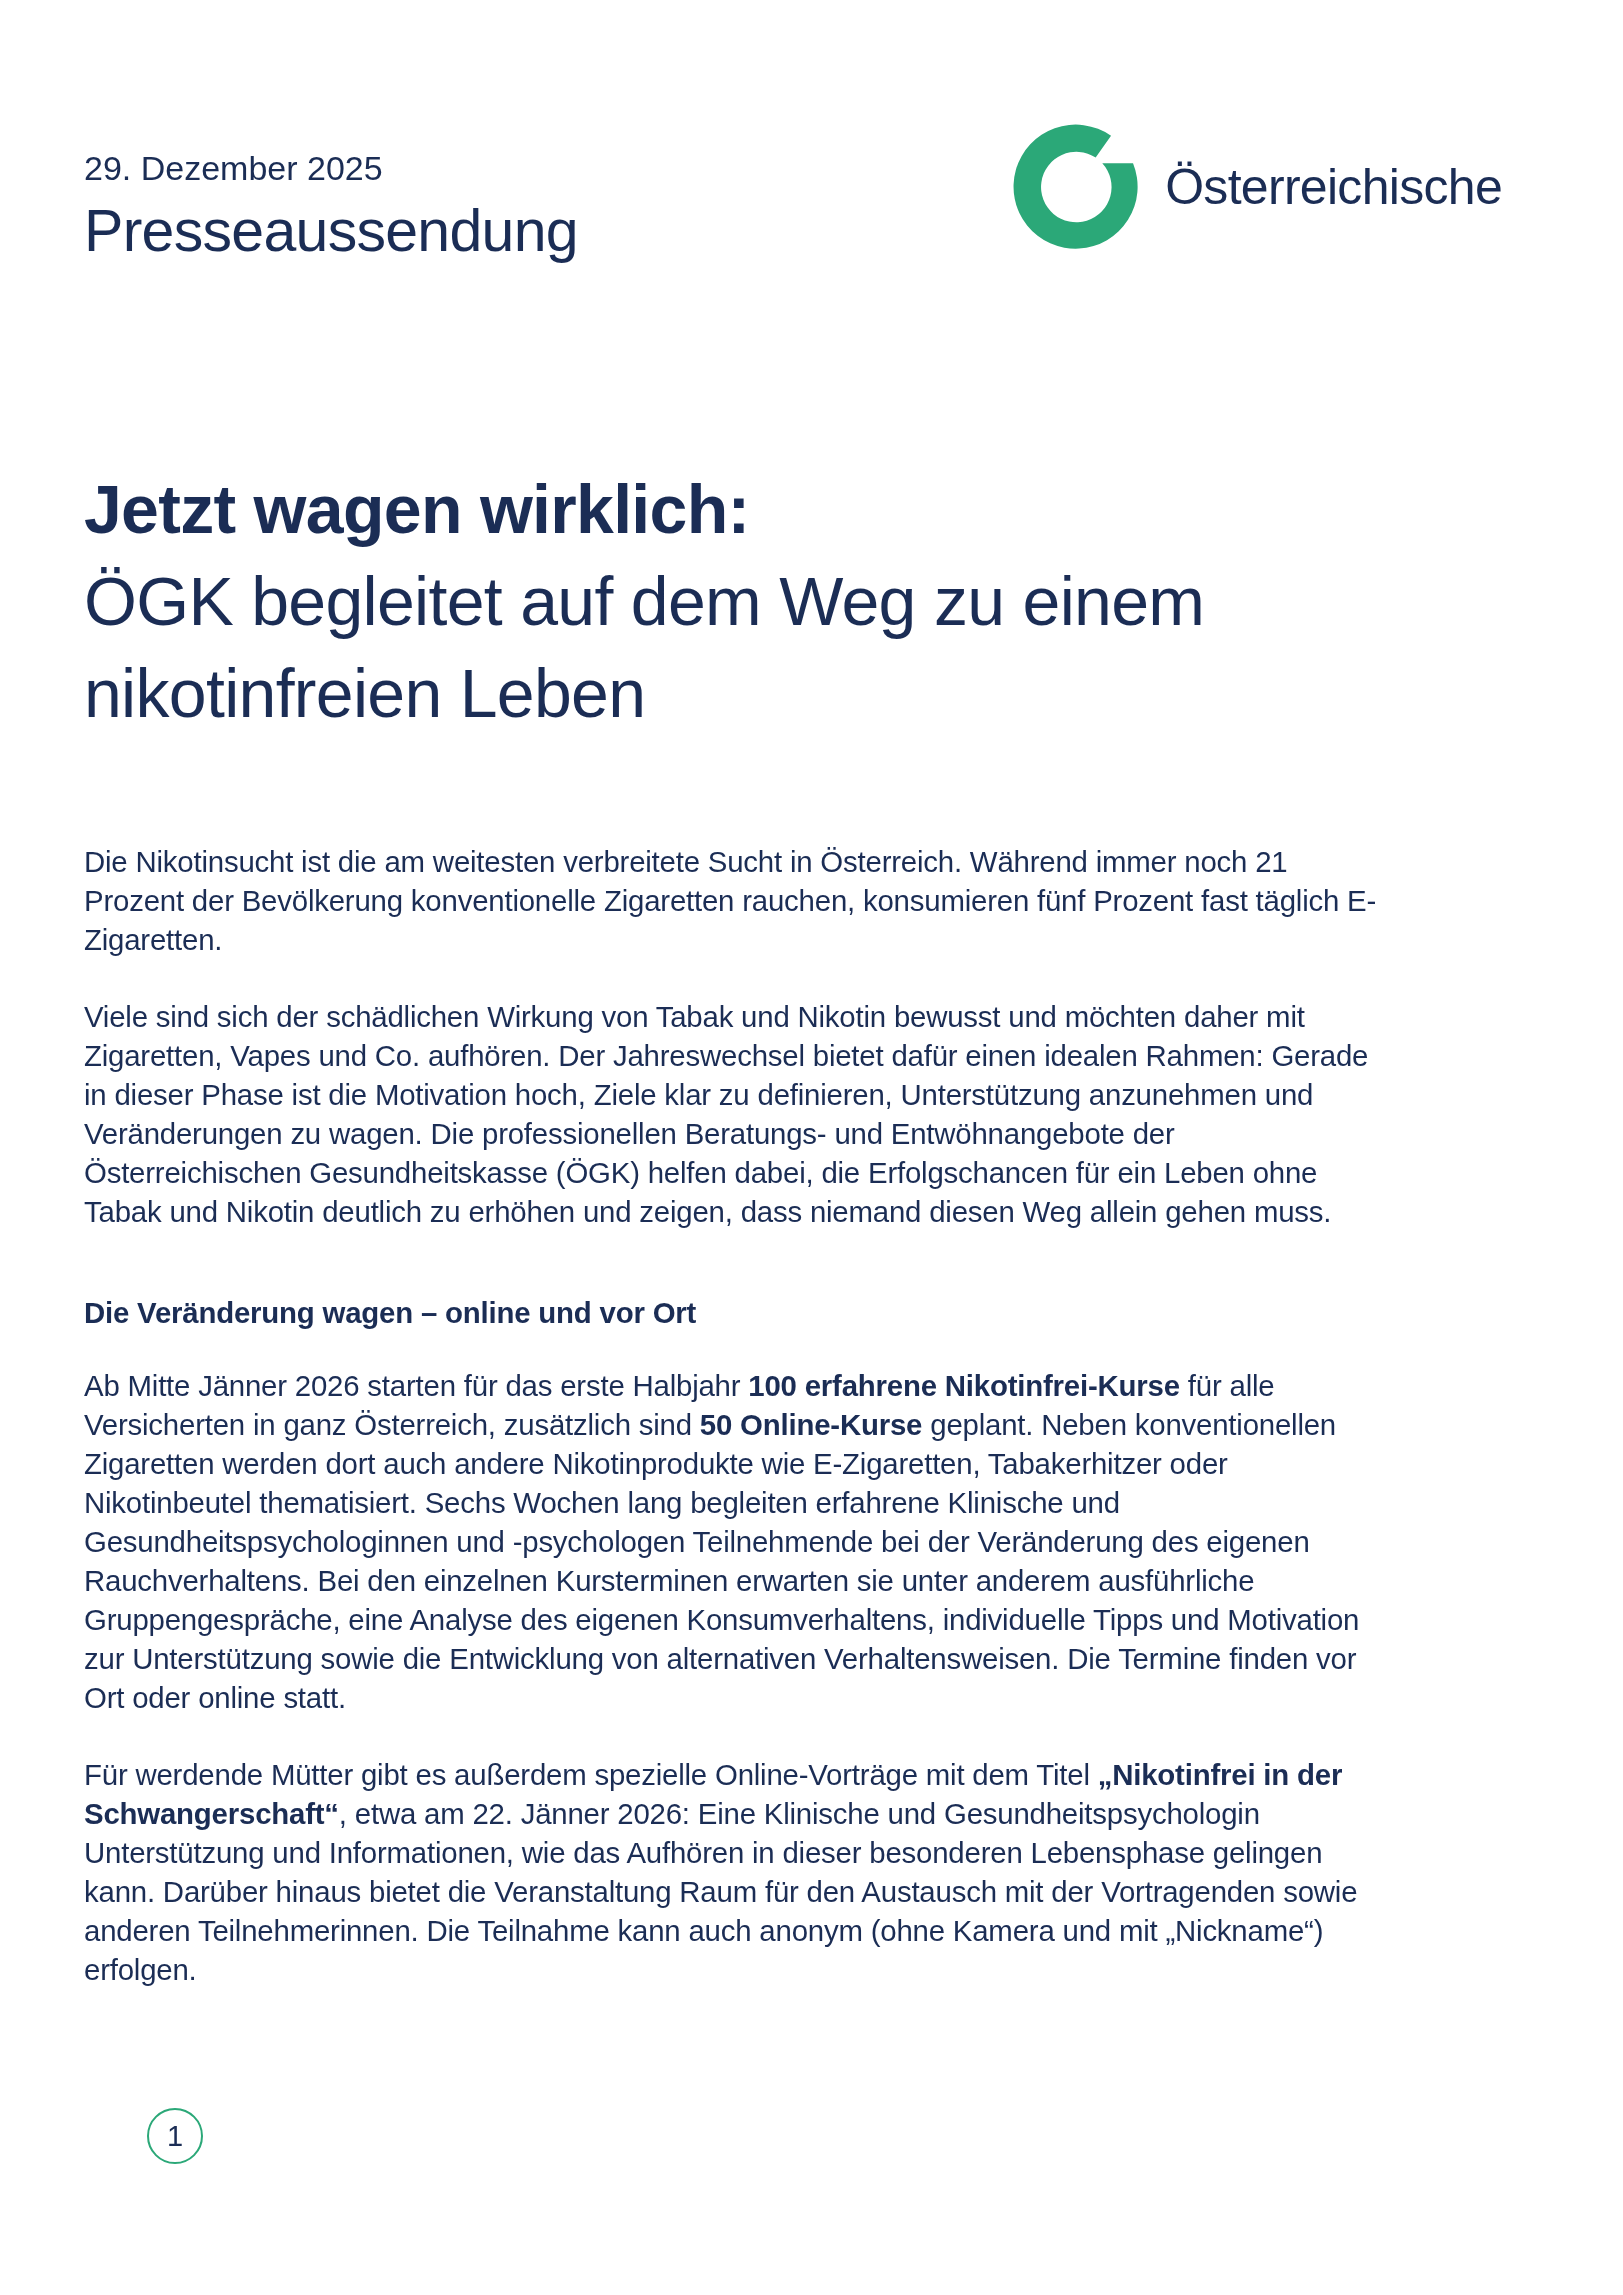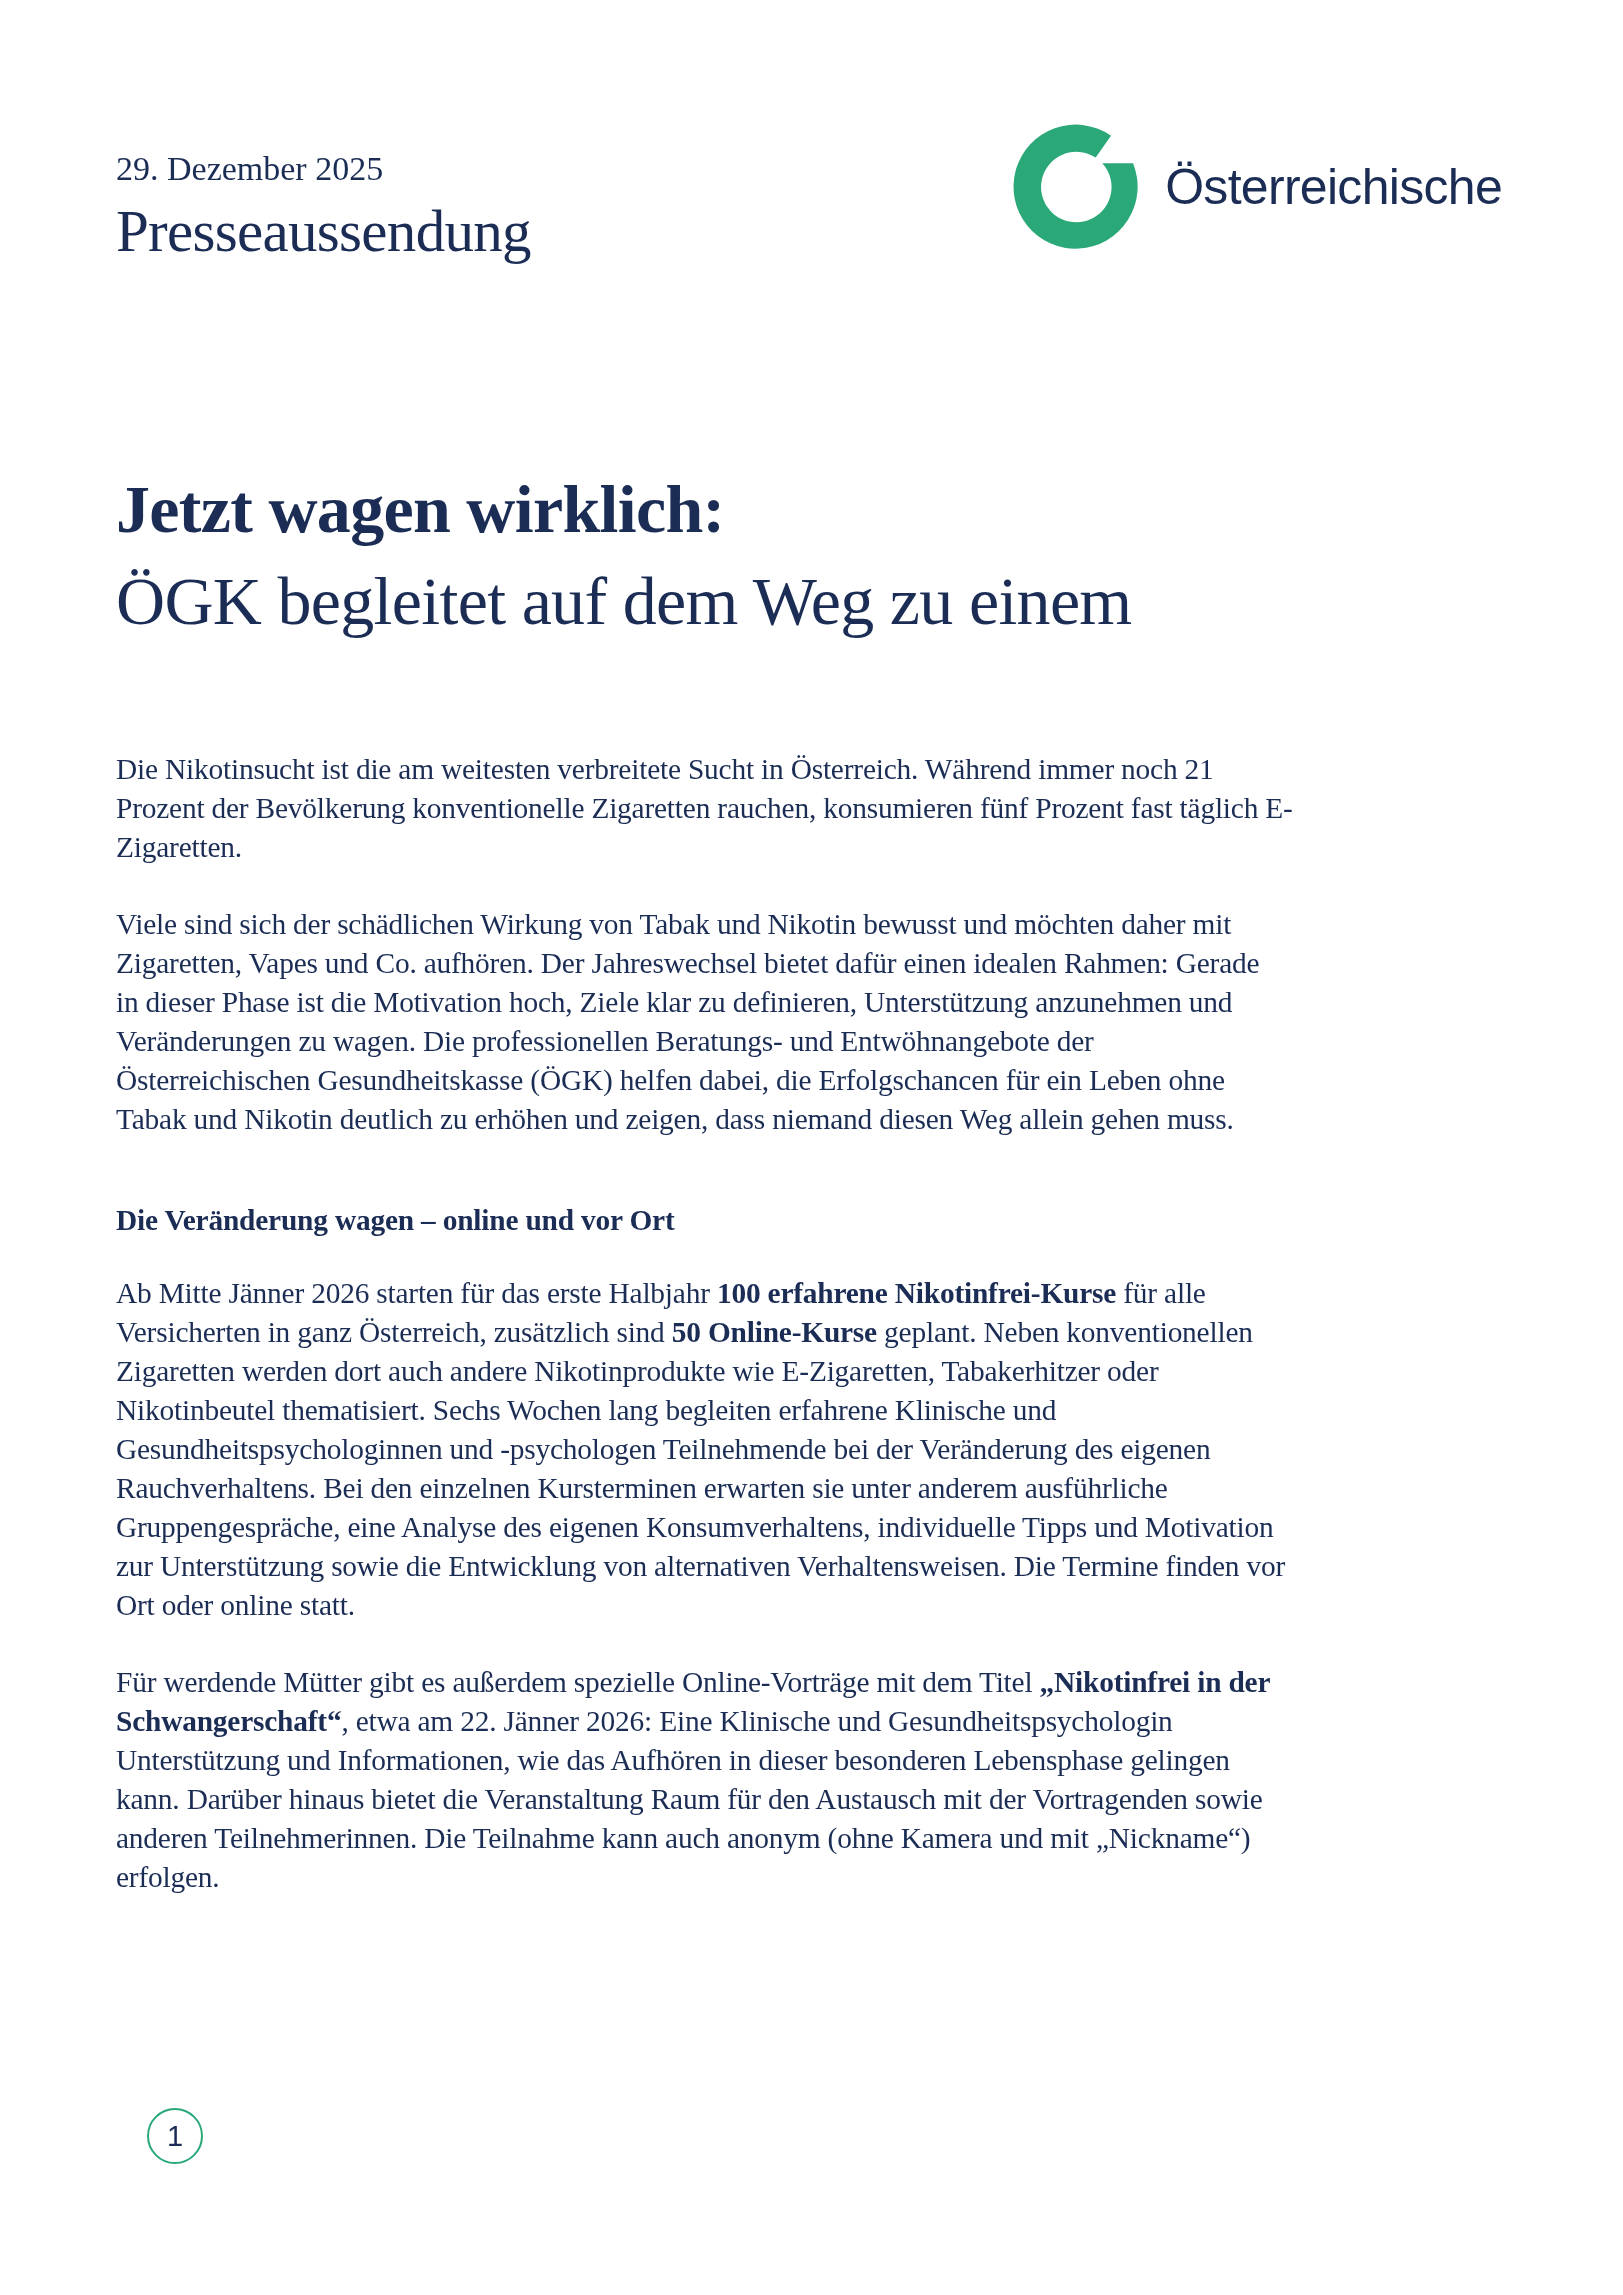--- a/index.html
+++ b/index.html
@@ -8,21 +8,21 @@
     --link:#2563CD;
   }
   *{box-sizing:border-box;}
   html,body{margin:0;padding:0;}
   body{
     width:1623px;height:2295px;background:#ffffff;
     font-family:"Liberation Sans","DejaVu Sans",sans-serif;
     color:var(--navy);
   }
   .page{position:relative;width:1623px;height:2295px;overflow:hidden;background:#fff;}
-  .content{padding:149px 118px 0 116px;font-family:Liberation Serif, serif;}
+  .content{padding:149px 118px 0 84px;}
 
   .date{font-size:34px;line-height:39px;font-weight:400;}
   .doc-title{font-size:59px;line-height:73px;margin:6.5px 0 0 0;font-weight:400;letter-spacing:-0.7px;}
 
   .logo{position:absolute;top:116px;right:121px;display:flex;align-items:center;gap:19.6px;}
   .logo-mark{width:141px;height:141px;display:block;}
   .logo-text{font-size:50px;line-height:44px;letter-spacing:-0.7px;}
   .logo-text .l2{font-weight:700;display:block;}
   .logo-text .l1{display:block;}
 
@@ -64,20 +64,21 @@
     </div>
   </div>
 
   <div class="content">
     <div class="date">29. Dezember 2025</div>
     <h1 class="doc-title">Presseaussendung</h1>
 
     <h2 class="headline">
       <span class="hl1">Jetzt wagen wirklich:</span>
       <span>ÖGK begleitet auf dem Weg zu einem</span>
+      <span>nikotinfreien Leben</span>
     </h2>
 
     <div id="paragraphs">
         <p class="para"><span>Die Nikotinsucht ist die am weitesten verbreitete Sucht in Österreich. Während immer noch 21
 Prozent der Bevölkerung konventionelle Zigaretten rauchen, konsumieren fünf Prozent fast täglich E-
 Zigaretten.</span></p>
         <p class="para"><span>Viele sind sich der schädlichen Wirkung von Tabak und Nikotin bewusst und möchten daher mit
 Zigaretten, Vapes und Co. aufhören. Der Jahreswechsel bietet dafür einen idealen Rahmen: Gerade
 in dieser Phase ist die Motivation hoch, Ziele klar zu definieren, Unterstützung anzunehmen und
 Veränderungen zu wagen. Die professionellen Beratungs- und Entwöhnangebote der

